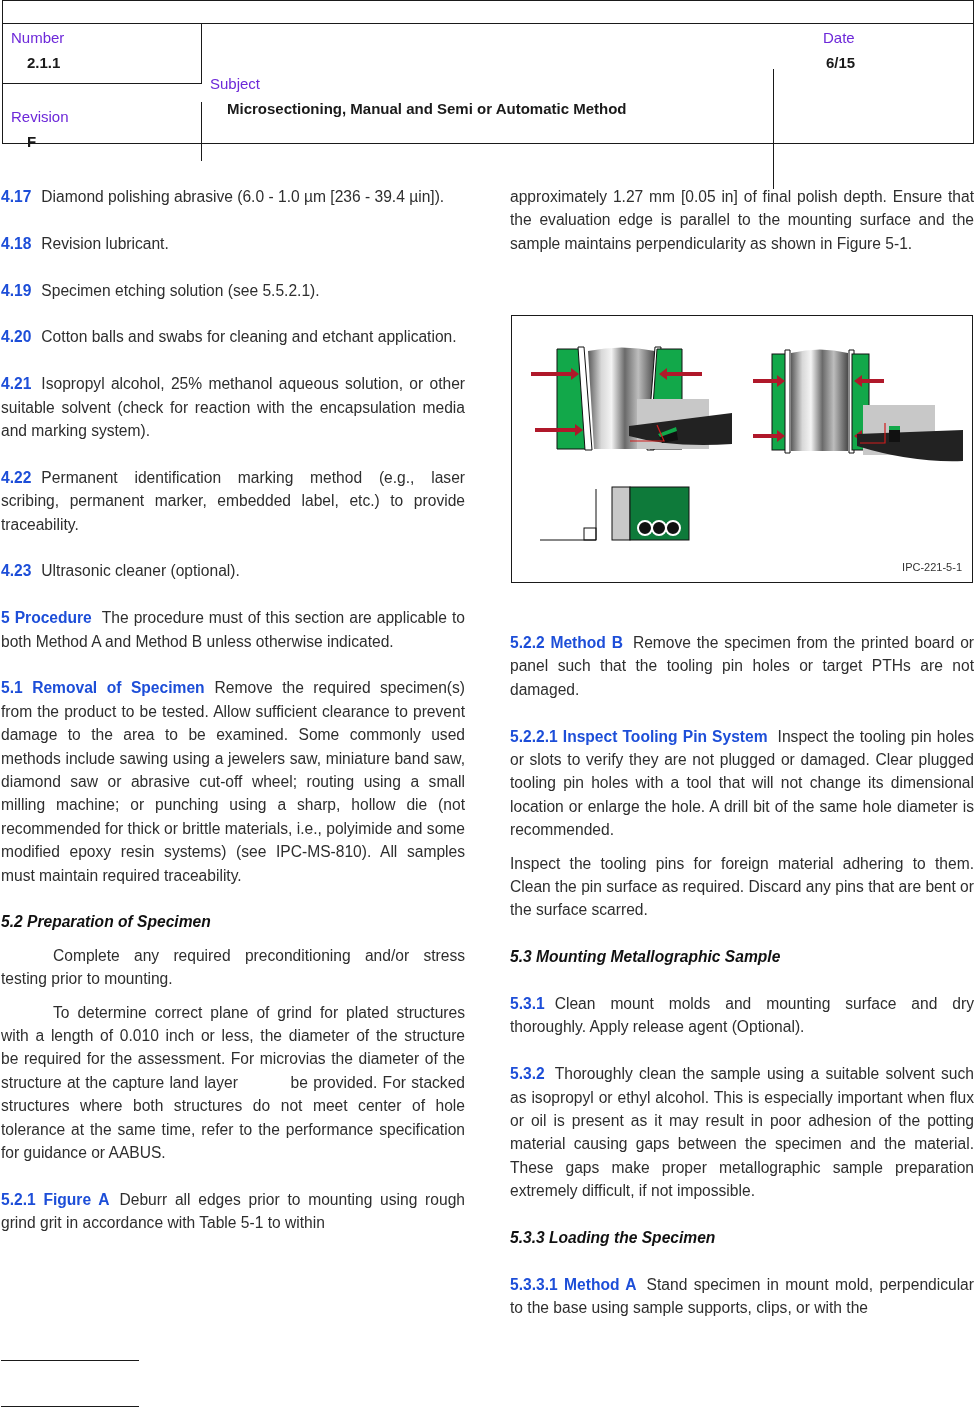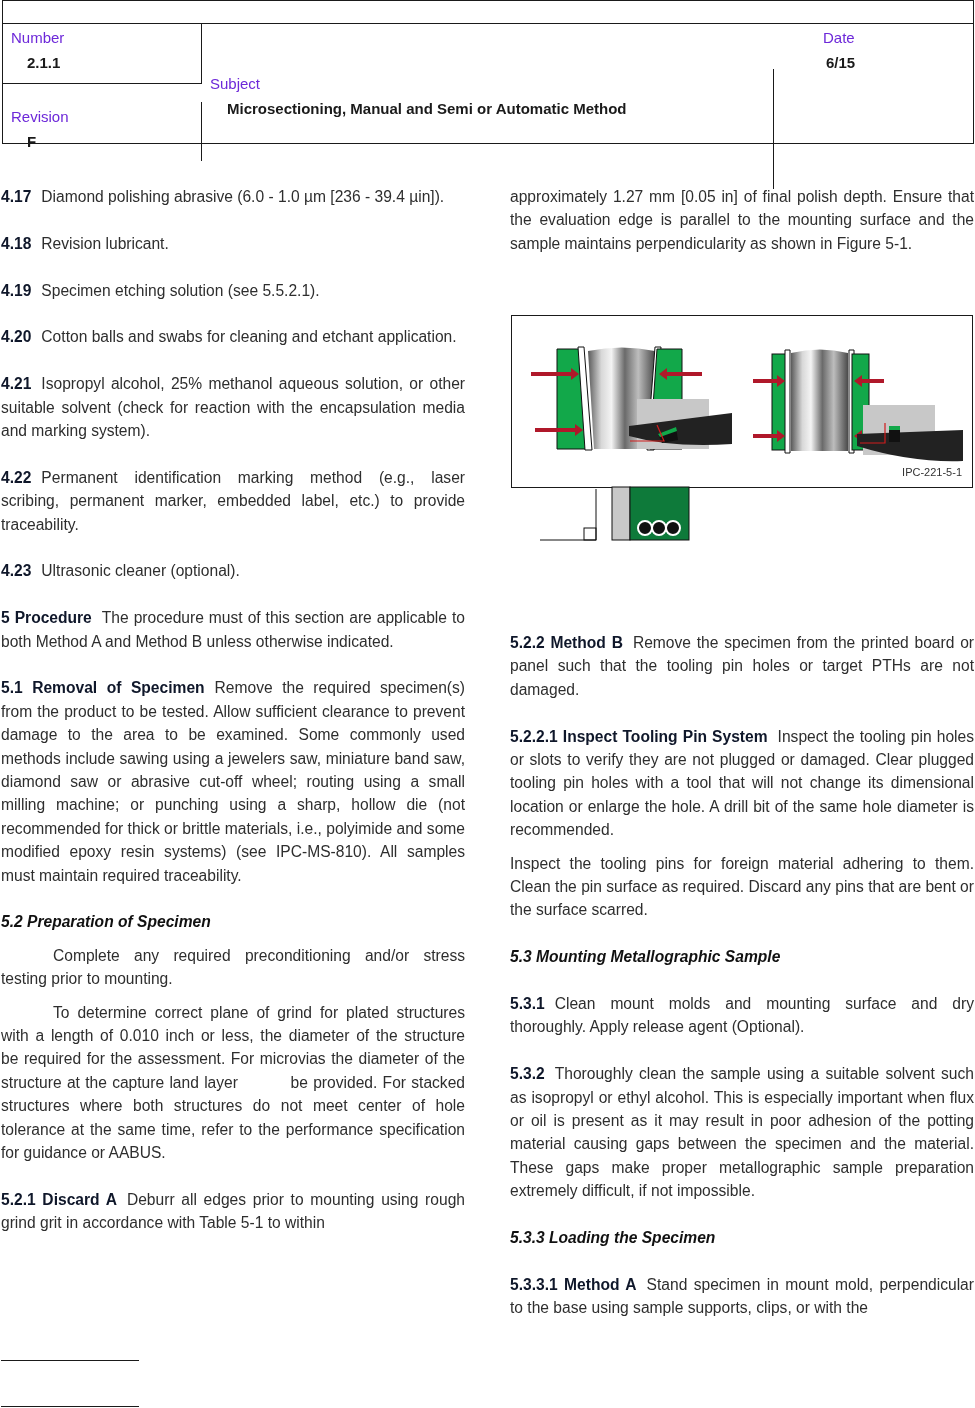--- a/index.html
+++ b/index.html
@@ -20,26 +20,26 @@
     .c-subj .val { left: 25px; }
     .c-date { left: 771px; top: 22px; width: 199px; height: 120px; margin-left: 41px; }
     .c-date .val { left: 11px; }
 
     
     .col { position: absolute; width: 464px; font-size: 15.6px; line-height: 23.4px;
       text-align: justify; color: #2e2e2e; }
     .col.left { left: 1px; top: 185px; }
     .col.right { left: 510px; top: 185px; }
     .p { margin: 0 0 23.4px 0; }
-    .num { font-weight: bold; color: #0f172a; margin-right: 10px; }
+    .num { font-weight: bold; color: #1d4ed8; margin-right: 10px; }
     .b { font-weight: bold; color: #111; font-style: italic; }
     .ind { text-indent: 52px; }
     .tight { margin-bottom: 10px; }
 
-    .figure { position: absolute; left: 511px; top: 315px; width: 462px; height: 173px;
+    .figure { position: absolute; left: 511px; top: 315px; width: 462px; height: 268px;
       border: 1px solid #1a1a1a; box-sizing: border-box; }
     .figure svg { position: absolute; left: 0; top: 0; }
     .fig-label { position: absolute; right: 10px; bottom: 9px; font-size: 11px; color: #333; }
 
     .footrule { position: absolute; left: 1px; width: 138px; height: 0; border-top: 1px solid #1a1a1a; }
   </style>
 </head>
 <body>
 
 <div class="hdr">
@@ -68,21 +68,21 @@
   <p class="p"><span class="num">4.19</span><span>Specimen etching solution (see 5.5.2.1).</span></p>
   <p class="p"><span class="num">4.20</span><span>Cotton balls and swabs for cleaning and etchant application.</span></p>
   <p class="p"><span class="num">4.21</span><span>Isopropyl alcohol, 25% methanol aqueous solution, or other suitable solvent (check for reaction with the encapsulation media and marking system).</span></p>
   <p class="p"><span class="num">4.22</span><span>Permanent identification marking method (e.g., laser scribing, permanent marker, embedded label, etc.) to provide traceability.</span></p>
   <p class="p"><span class="num">4.23</span><span>Ultrasonic cleaner (optional).</span></p>
   <p class="p"><span class="num">5 Procedure</span><span>The procedure must of this section are applicable to both Method A and Method B unless otherwise indicated.</span></p>
   <p class="p"><span class="num">5.1 Removal of Specimen</span><span>Remove the required specimen(s) from the product to be tested. Allow sufficient clearance to prevent damage to the area to be examined. Some commonly used methods include sawing using a jewelers saw, miniature band saw, diamond saw or abrasive cut-off wheel; routing using a small milling machine; or punching using a sharp, hollow die (not recommended for thick or brittle materials, i.e., polyimide and some modified epoxy resin systems) (see IPC-MS-810). All samples must maintain required traceability.</span></p>
   <p class="p tight"><span class="b">5.2 Preparation of Specimen</span></p>
   <p class="p ind tight">Complete any required preconditioning and/or stress testing prior to mounting.</p>
   <p class="p ind" style="white-space: pre-wrap;">To determine correct plane of grind for plated structures with a length of 0.010 inch or less, the diameter of the structure          be required for the assessment. For microvias the diameter of the structure at the capture land layer          be provided. For stacked structures where both structures do not meet center of hole tolerance at the same time, refer to the performance specification for guidance or AABUS.</p>
-  <p class="p"><span class="num">5.2.1 Discard A</span><span>Deburr all edges prior to mounting using rough grind grit in accordance with Table 5-1 to within</span></p>
+  <p class="p"><span class="num">5.2.1 Figure A</span><span>Deburr all edges prior to mounting using rough grind grit in accordance with Table 5-1 to within</span></p>
 </div>
 
 <div class="footrule" style="top:1360px;"></div>
 <div class="footrule" style="top:1406px;"></div>
 
 <div class="col right">
   <p class="p">approximately 1.27 mm [0.05 in] of final polish depth. Ensure that the evaluation edge is parallel to the mounting surface and the sample maintains perpendicularity as shown in Figure 5-1.</p>
 </div>
 
 <div class="figure">

